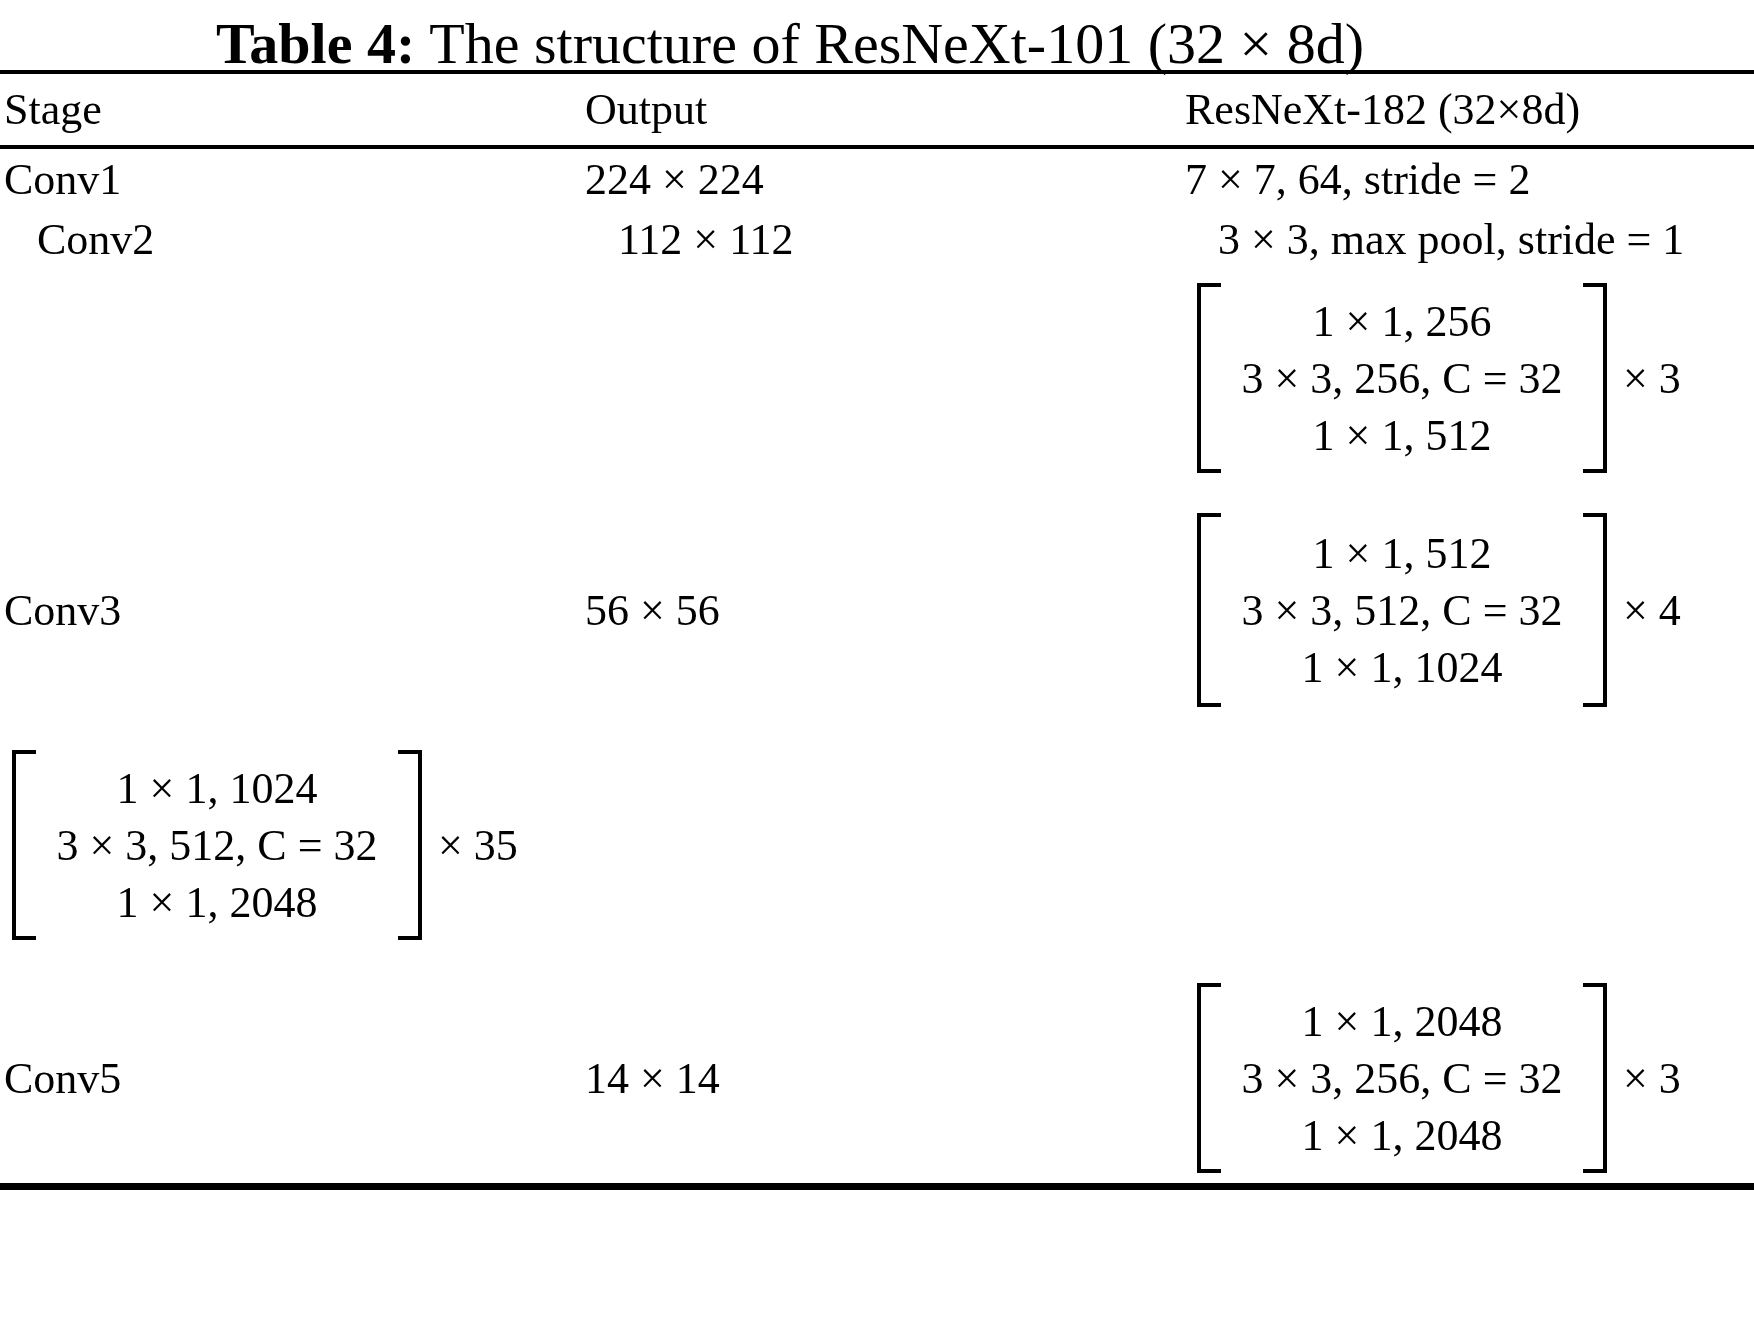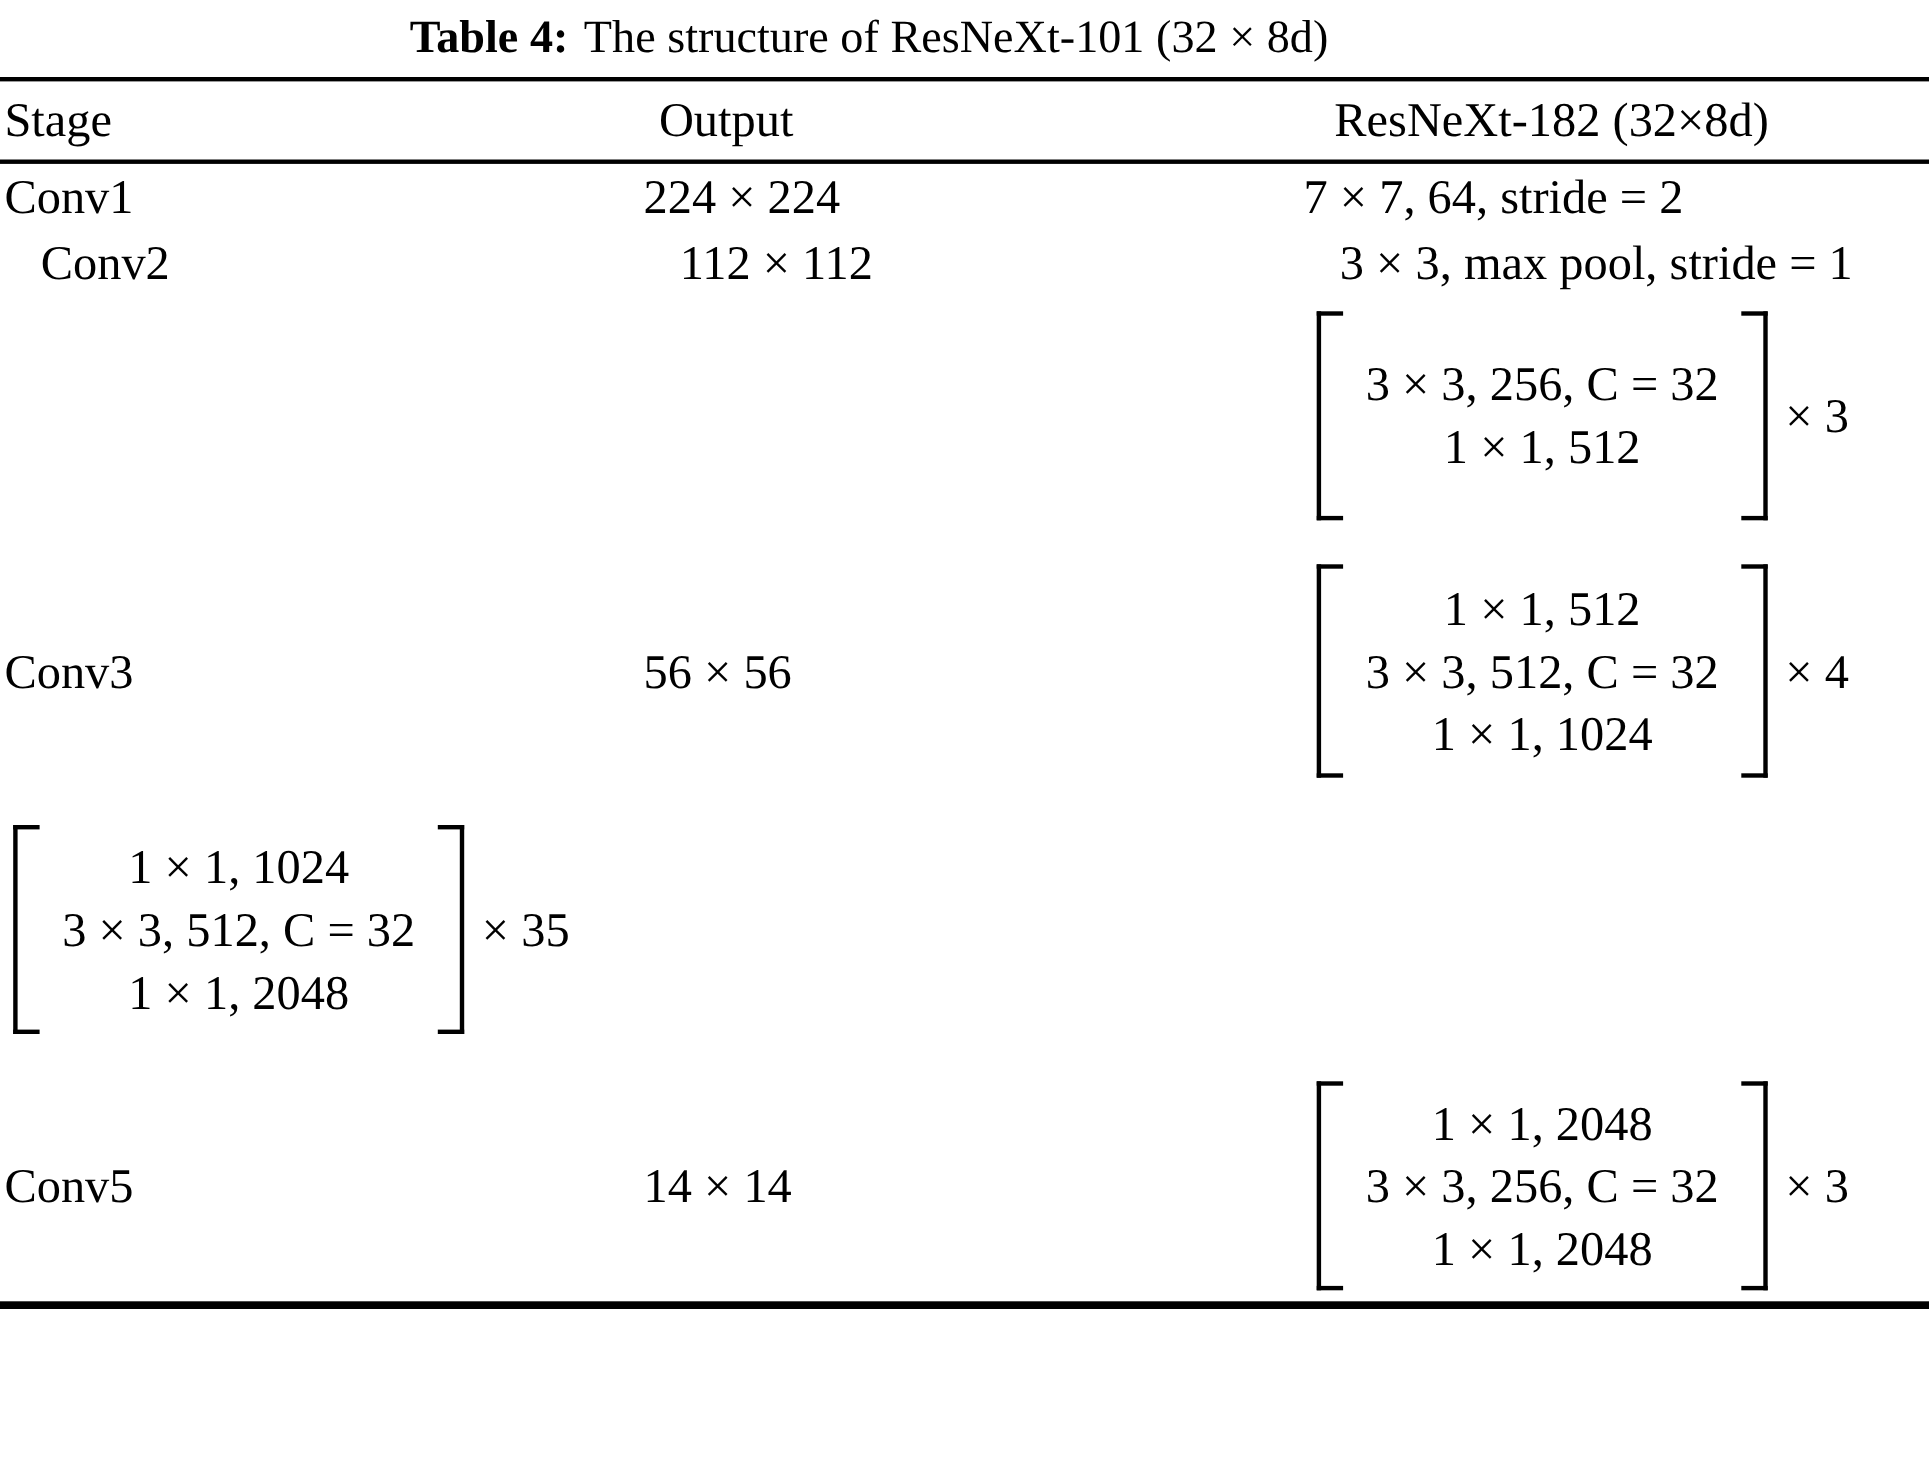--- a/index.html
+++ b/index.html
@@ -9,35 +9,35 @@
     background:#ffffff; color:#000000;
     font-family:"Liberation Serif","DejaVu Serif",serif;
     font-size:44px;
     overflow:hidden;
   }
   .caption {
     box-sizing:border-box;
     width:1580px; height:70px;
     padding-top:10px;
     text-align:center;
-    font-size:42px;
+    font-size:58px;
     white-space:nowrap;
   }
   .caption .bold { font-weight:bold; margin-right:14px; }
   .rule { width:1754px; background:#000000; }
   .rule-top { height:4px; }
   .rule-mid { height:4px; }
   .rule-bottom { height:7px; margin-top:10px; }
   .grid {
     display:grid;
     grid-template-columns:585px 600px 1fr;
     align-items:center;
   }
   .cell-stage { padding-left:4px; }
-  .header-row { height:71px;gap:14px; }
+  .header-row { height:71px; }
   .row-conv1 { height:61px; }
   .row-conv2 { height:58px;padding-left:33px; }
   .matrix-block-row { height:190px; }
   .mt-m1 { margin-top:15px; }
   .mt-m2 { margin-top:40px; height:194px; }
   .mt-m3 { margin-top:43px; }
   .mt-m4 { margin-top:43px; }
   .final-row { margin-top:42px; align-items:start; }
   .final-output { line-height:54px; }
   .spec-lines .line { line-height:54px; }
@@ -89,20 +89,21 @@
     <div class="cell">112 × 112</div>
     <div class="cell">3 × 3, max pool, stride = 1</div>
   </div>
 
   <div class="grid matrix-block-row mt-m1">
     <div class="cell cell-stage"></div>
     <div class="cell"></div>
     <div class="matrix">
       <div class="bracket bracket-left"></div>
       <div class="mrows">
+        <div class="mrow">1 × 1, 256</div>
         <div class="mrow">3 × 3, 256, C = 32</div>
         <div class="mrow">1 × 1, 512</div>
       </div>
       <div class="bracket bracket-right"></div>
       <div class="mult">× 3</div>
     </div>
   </div>
 
   <div class="grid matrix-block-row mt-m2">
     <div class="cell cell-stage">Conv3</div>

